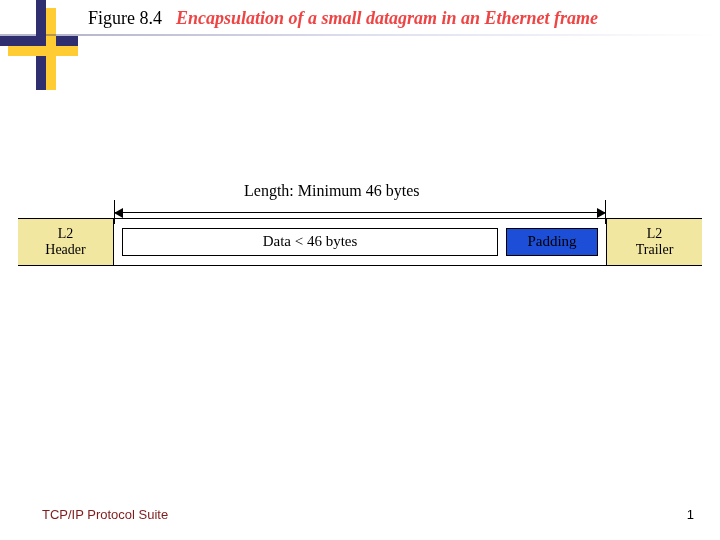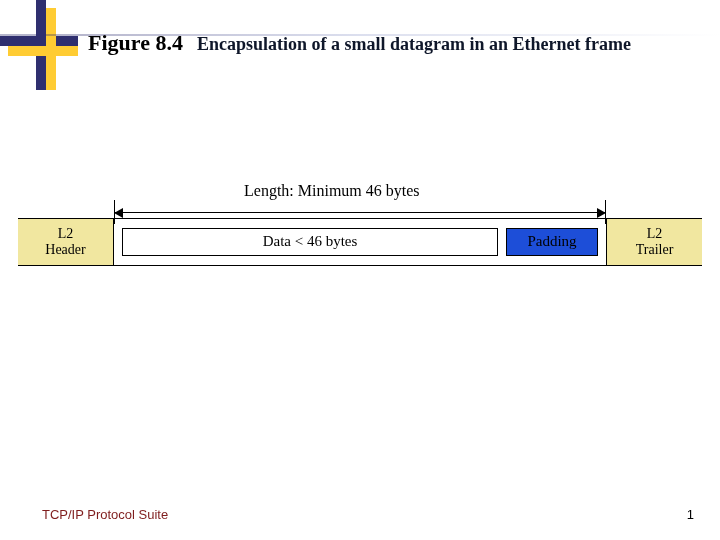--- a/index.html
+++ b/index.html
@@ -30,29 +30,29 @@
   .title-row {
     position: absolute;
     top: 8px;
     left: 88px;
     right: 10px;
     display: flex;
     gap: 14px;
     align-items: baseline;
   }
   .fig-label {
-    font-weight: bold;
-    font-size: 22px;
+    font-weight: normal;
+    font-size: 18px;
     color: #000;
-    margin-top: 22px;
   }
   .fig-caption {
     font-weight: bold;
+    font-style: italic;
     font-size: 18px;
-    color: #0f172a;
+    color: #ef4444;
   }
   .diagram {
     position: absolute;
     left: 18px;
     top: 218px;
     width: 684px;
   }
   .len-label {
     position: absolute;
     left: 226px;

